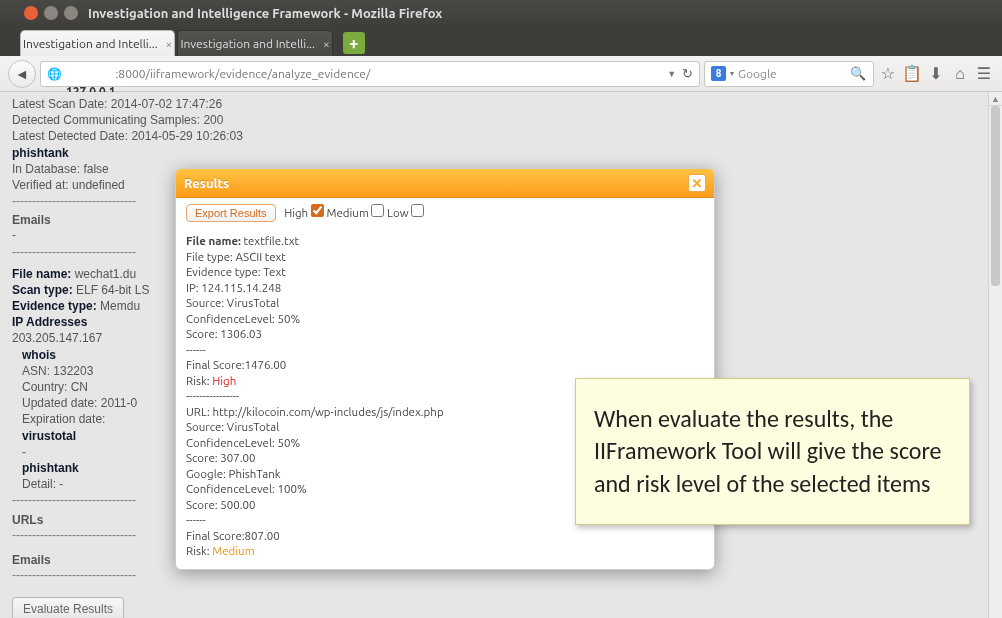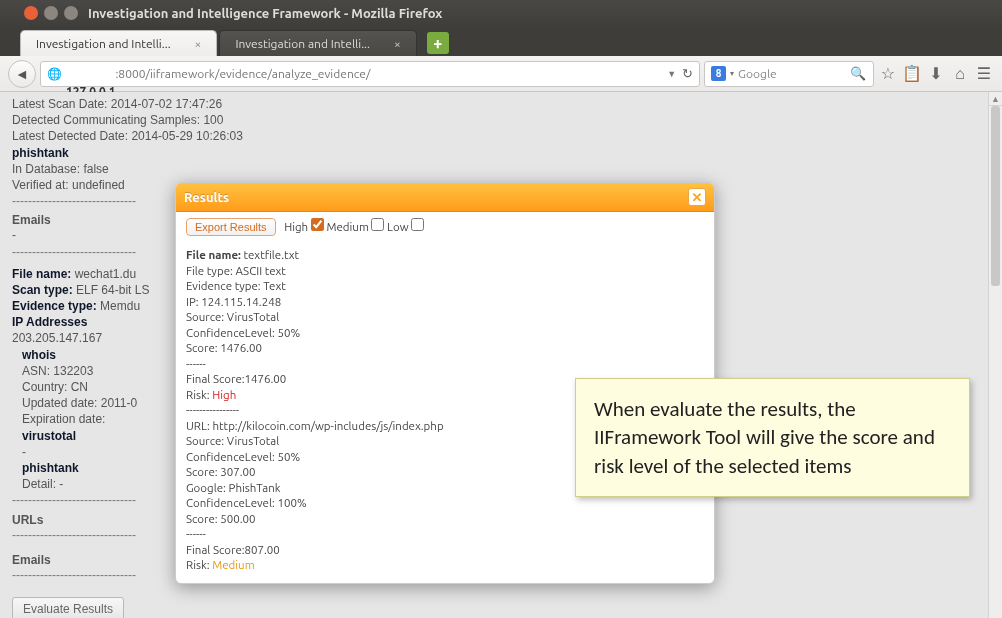--- a/index.html
+++ b/index.html
@@ -8,21 +8,21 @@
   
   .titlebar { background: linear-gradient(#4a4844, #403e3a); height: 26px; display: flex; align-items: center; padding: 0 24px; color: #ddd; font-size: 13px; font-weight: bold; }
   .win-btns { display: flex; gap: 6px; margin-right: 10px; }
   .win-btn { width: 14px; height: 14px; border-radius: 7px; }
   .wb-close { background: #e96138; }
   .wb-min { background: #8b8680; }
   .wb-max { background: #8b8680; }
 
   
   .tabstrip { background: #3f3d39; height: 30px; display: flex; align-items: flex-end; padding-left: 20px; }
-  .tab { background: linear-gradient(#f7f6f5,#eeedec); border: 1px solid #bbb; border-bottom: none; border-top-left-radius: 5px; border-top-right-radius: 5px; padding: 5px 15px; margin-right: 2px; display: flex; align-items: center; font-size: 12px; color: #333; max-width: 200px; height: 26px; gap: 16px; }
+  .tab { background: linear-gradient(#f7f6f5,#eeedec); border: 1px solid #bbb; border-bottom: none; border-top-left-radius: 5px; border-top-right-radius: 5px; padding: 5px 2px; margin-right: 2px; display: flex; align-items: center; font-size: 12px; color: #333; max-width: 200px; height: 26px; }
   .tab.inactive { background: linear-gradient(#555350,#4a4845); color: #ddd; border-color: #333; }
   .tab .label { white-space: nowrap; overflow: hidden; text-overflow: ellipsis; max-width: 155px; }
   .tab .tab-x { margin-left: 8px; color: #888; font-size: 12px; }
   .tab.inactive .tab-x { color: #ccc; }
   .plus { width: 22px; height: 22px; background: #7aab3f; border-radius: 3px; margin-left: 8px; display:flex; align-items:center; justify-content:center; color:#fff; font-weight:bold; font-size:16px; margin-bottom:2px; }
 
   
   .navrow { background: linear-gradient(#f4f3f2,#eae9e7); height: 36px; display: flex; align-items: center; padding: 0 8px; border-bottom: 1px solid #c8c7c5; gap:4px; }
   .circle-btn { width: 28px; height: 28px; border: 1px solid #c5c4c2; border-radius: 14px; background: linear-gradient(#fdfdfc,#eceae8); display:flex; align-items:center; justify-content:center; color:#555; font-size:14px;}
   .urlbox { flex: 1; border: 1px solid #c7c6c4; border-radius: 3px; background: #fff; height: 26px; display:flex; align-items:center; padding: 0 6px; font-size: 12px; color:#777; }
@@ -42,33 +42,33 @@
   .vscroll .thumb { position:absolute; top:14px; left:2px; right:2px; height:180px; background:#c9c8c6; border-radius:3px;}
 
   .page .line { line-height: 1.35; }
   .page .bold { font-weight:bold; color:#0f172a; }
   .hr { color:#777; letter-spacing:0px; overflow:hidden; white-space:nowrap; }
   .section-head { font-weight:bold; margin-top:4px; }
 
   .eval-btn { margin-top:8px; padding:4px 10px; background: linear-gradient(#f7f7f7,#e6e6e6); border:1px solid #b8b8b8; border-radius:3px; color:#666; font-size:12px; }
 
   
-  .modal { position:absolute; left:175px; top:182px; width:540px; background:#fff; border:1px solid #ccc; border-radius:6px; box-shadow: 0 4px 18px rgba(0,0,0,0.35); overflow:hidden; }
+  .modal { position:absolute; left:175px; top:168px; width:540px; background:#fff; border:1px solid #ccc; border-radius:6px; box-shadow: 0 4px 18px rgba(0,0,0,0.35); overflow:hidden; }
   .modal-head { background: linear-gradient(#ffc241,#ff9c1a); padding:5px 8px; display:flex; align-items:center; border-bottom:1px solid #e08a0e;}
   .modal-title { color:#fff; font-weight:bold; font-size:13px; text-shadow:0 -1px rgba(0,0,0,0.2); }
   .modal-close { margin-left:auto; width:18px; height:18px; background:#fff; border-radius:3px; color:#f5a623; font-weight:bold; display:flex; align-items:center; justify-content:center; border:1px solid #e9a843; font-size:13px;}
   .modal-body { padding:6px 10px 10px 10px; font-size:11.5px; color:#444; line-height:1.35; }
   .export-btn { padding:2px 8px; background:linear-gradient(#fefefe,#f1f1f1); border:1px solid #e8a36a; border-radius:4px; color:#d66b1e; font-size:11px; margin-right:6px; }
   .chk { accent-color:#d66b1e; }
   .risk-high { color:#d52020; }
   .risk-med { color:#e39613; }
   .mb .bold { font-weight:bold; }
 
   
-  .callout { position:absolute; left:575px; top:378px; width:395px; background:#fffde0; border:1px solid #cfcf8a; box-shadow: 2px 3px 6px rgba(0,0,0,0.25); padding:16px 18px; font-family: Calibri, Arial, sans-serif; font-size:21px; color:#222; line-height:1.35; }
+  .callout { position:absolute; left:575px; top:378px; width:395px; background:#fffde0; border:1px solid #cfcf8a; box-shadow: 2px 3px 6px rgba(0,0,0,0.25); padding:24px 18px; font-family: Calibri, Arial, sans-serif; font-size:24px; color:#222; line-height:1.35; }
 </style>
 </head>
 <body>
 
 <div class="titlebar">
   <div class="win-btns">
     <div class="win-btn wb-close"></div>
     <div class="win-btn wb-min"></div>
     <div class="win-btn wb-max"></div>
   </div>
@@ -107,21 +107,21 @@
   <span class="nav-ico">☆</span>
   <span class="nav-ico">📋</span>
   <span class="nav-ico">⬇</span>
   <span class="nav-ico">⌂</span>
   <span class="nav-ico">☰</span>
 </div>
 
 <div class="page-scroll">
   <div class="page">
     <div class="line">Latest Scan Date: 2014-07-02 17:47:26</div>
-    <div class="line">Detected Communicating Samples: 100</div>
+    <div class="line">Detected Communicating Samples: 200</div>
     <div class="line">Latest Detected Date: 2014-05-29 10:26:03</div>
     <div class="line bold">phishtank</div>
     <div class="line">In Database: false</div>
     <div class="line">Verified at: undefined</div>
     <div class="line hr">-------------------------------</div>
     <div class="section-head">Emails</div>
     <div class="line">-</div>
     <div class="line hr">-------------------------------</div>
     <div style="height:6px;"></div>
     <div class="line"><span class="bold">File name:</span> <span>wechat1.du</span></div>
@@ -169,21 +169,21 @@
       <input type="checkbox" class="chk" style="">
       <span>Low</span>
       <input type="checkbox" class="chk" style="">
     </div>
     <div><span class="bold">File name:</span> <span>textfile.txt</span></div>
     <div>File type: ASCII text</div>
     <div>Evidence type: Text</div>
     <div>IP: 124.115.14.248</div>
     <div>Source: VirusTotal</div>
     <div>ConfidenceLevel: 50%</div>
-    <div>Score: 1476.00</div>
+    <div>Score: 1306.03</div>
     <div>------</div>
     <div>Final Score:1476.00</div>
     <div><span>Risk:</span> <span class="risk-high">High</span></div>
     <div>----------------</div>
     <div>URL: http://kilocoin.com/wp-includes/js/index.php</div>
     <div>Source: VirusTotal</div>
     <div>ConfidenceLevel: 50%</div>
     <div>Score: 307.00</div>
     <div>Google: PhishTank</div>
     <div>ConfidenceLevel: 100%</div>

